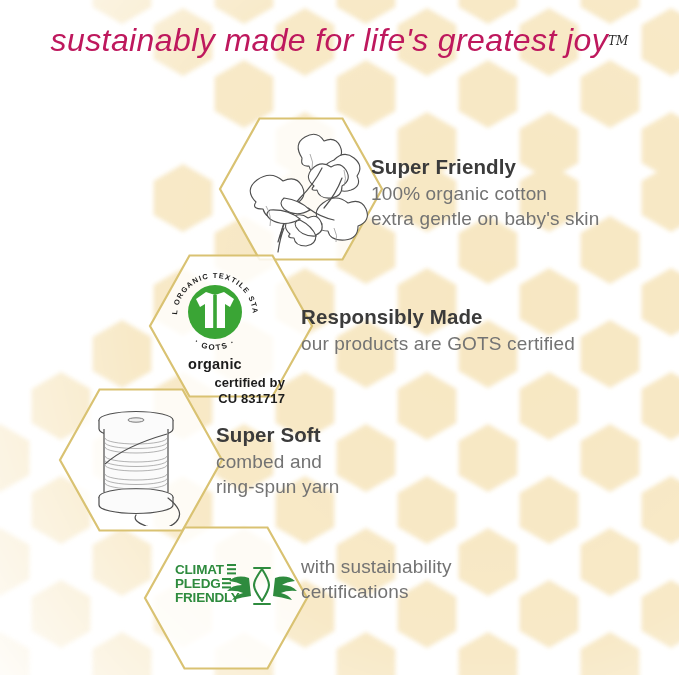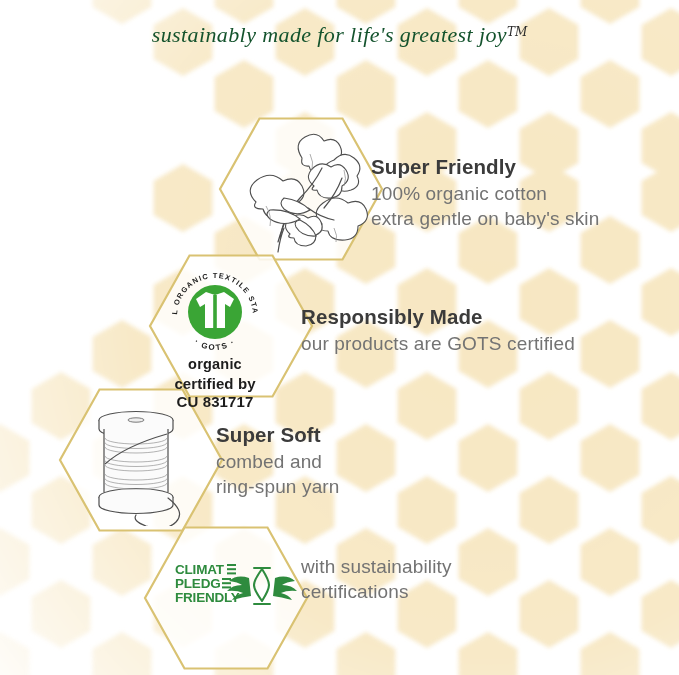--- a/index.html
+++ b/index.html
@@ -28,26 +28,26 @@
   #tagline {
     position: absolute;
     left: 0;
     top: 22px;
     width: 679px;
     text-align: center;
     z-index: 6;
     white-space: nowrap;
   }
   #tagline .script {
-    font-family: Liberation Serif, serif;
+    font-family: Liberation Sans, sans-serif;
     font-style: italic;
     font-weight: 500;
-    font-size: 22px;
+    font-size: 32px;
     letter-spacing: 0.4px;
-    color: #14532d;
+    color: #be185d;
   }
   #tagline .tm {
     font-family: "DejaVu Serif", serif;
     font-style: italic;
     font-size: 12px;
     vertical-align: super;
     color: #2b2b2b;
   }
 
   
@@ -101,25 +101,26 @@
     font-family: "Liberation Sans", sans-serif;
     font-weight: bold;
     font-size: 14.5px;
     color: #1d1d1d;
     margin: 0;
     letter-spacing: 0.2px;
   }
   .gots-certby {
     font-family: "Liberation Sans", sans-serif;
     font-weight: bold;
-    font-size: 15px;
+    font-size: 13px;
     color: #1d1d1d;
     margin: 3px 0 0 0;
     line-height: 1.22;
     letter-spacing: 0.1px;
+    text-align: right;
   }
 </style>
 </head>
 <body>
 
 <div id="root">
 
   <svg id="honeycomb-bg" width="679" height="675" viewBox="0 0 679 675">
     <defs>
 

